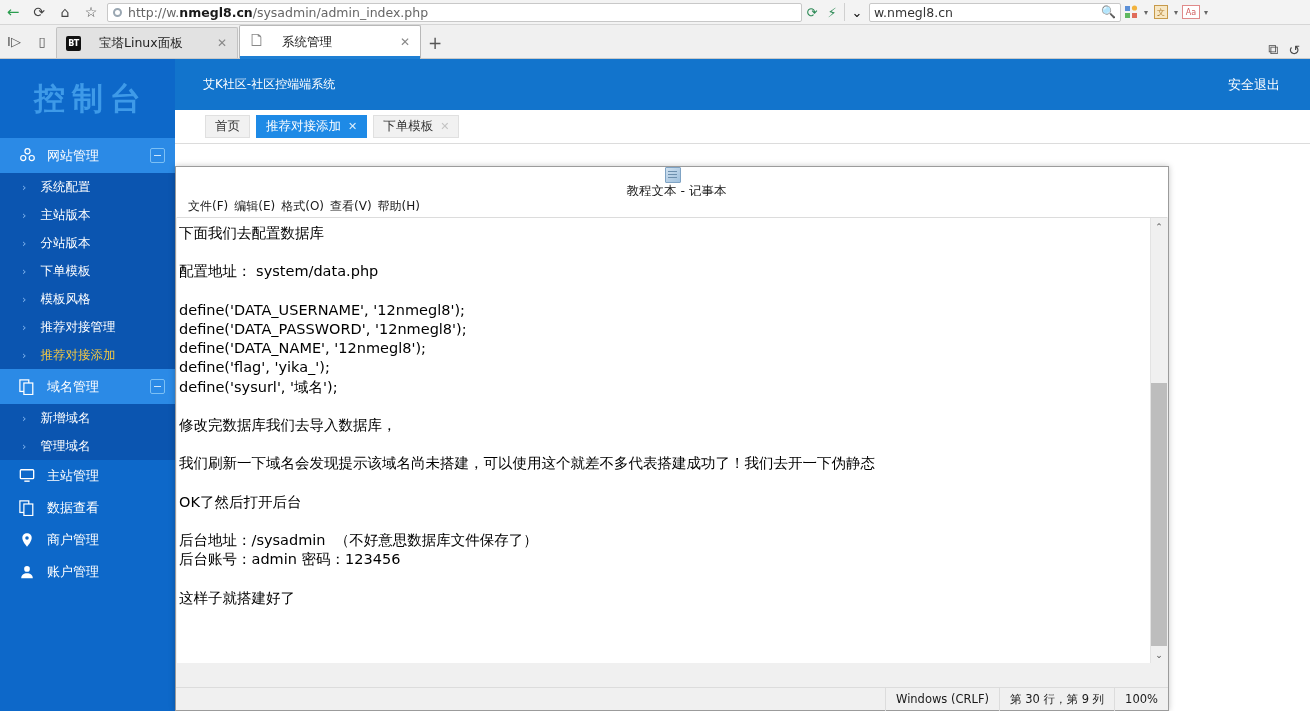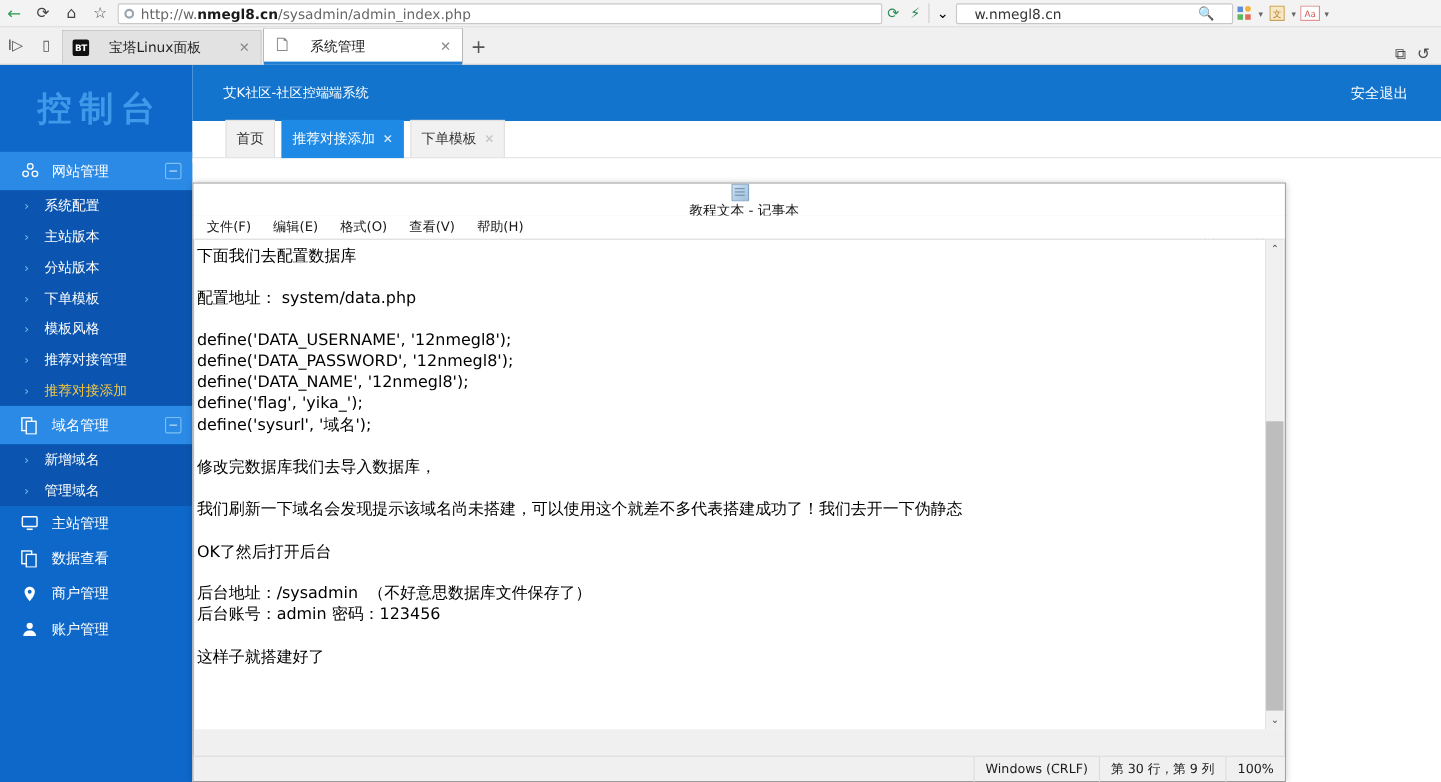--- a/index.html
+++ b/index.html
@@ -38,21 +38,21 @@
   .url-text { white-space: nowrap; overflow: hidden; color: #666; }
   .url-text b { color: #1a1a1a; font-weight: 700; }
   .tb-icon {
     width: 20px; height: 23px; display: flex; align-items: center; justify-content: center;
     font-size: 13px; cursor: pointer;
   }
   .tb-sep { width: 1px; height: 18px; background: #d0d0d0; margin: 0 2px; }
   .searchbar {
     width: 252px; height: 19px; margin-left: 2px;
     background: #fff; border: 1px solid #c8c8c8; border-radius: 2px;
-    display: flex; align-items: center; padding: 0 16px;
+    display: flex; align-items: center; padding: 0 4px;
     font-size: 12.5px; color: #333;
   }
   .searchbar .q { flex: 1; }
   .caret { font-size: 8px; color: #666; padding: 0 3px; cursor: pointer; }
 
   .browser-tabbar {
     position: absolute; left: 0; top: 25px; width: 1310px; height: 34px;
     background: #f0f0f0; border-bottom: 1px solid #c9c9c9;
     display: flex; align-items: flex-end;
   }
@@ -139,21 +139,21 @@
   }
   .app-title { color: #ffffff; font-size: 12px; }
   .app-logout { margin-left: auto; color: #ffffff; font-size: 13px; cursor: pointer; }
 
   .app-tabstrip {
     position: absolute; left: 175px; top: 51px; width: 1135px; height: 34px;
     background: #ffffff; border-bottom: 1px solid #dcdcdc;
     display: flex; align-items: center; gap: 6px; padding-left: 30px;
   }
   .atab {
-    height: 35px; display: flex; align-items: center; gap: 7px;
+    height: 23px; display: flex; align-items: center; gap: 7px;
     padding: 0 9px; font-size: 12.5px; cursor: pointer;
     background: #f1f1f1; color: #333; border: 1px solid #e0e0e0;
   }
   .atab.active { background: #1e8ae6; color: #ffffff; border-color: #1e8ae6; }
   .atab .x { font-size: 11px; opacity: .85; }
   .app-body {
     position: absolute; left: 175px; top: 85px; width: 1135px; height: 567px;
     background: #ffffff;
   }
   .strip-gray {
@@ -186,21 +186,21 @@
   }
   .np-title { font-size: 12.5px; color: #1a1a1a; }
   .np-winbtns { margin-left: auto; display: flex; height: 29px; }
   .np-wb {
     width: 45px; height: 29px; display: flex; align-items: center; justify-content: center;
     font-size: 13px; color: #333; cursor: pointer;
   }
   .np-wb.close { width: 46px; }
   .np-menubar {
     height: 21px; background: #ffffff; display: flex; align-items: center;
-    padding-left: 9px; gap: 14px;
+    padding-left: 9px; 
   }
   .np-menu { font-size: 12px; color: #1a1a1a; cursor: pointer; padding: 1px 3px; }
   .np-textarea-wrap {
     flex: 1; position: relative; display: flex;
     background: #ffffff; border-top: 1px solid #dcdcdc;
     margin: 0 1px;
     overflow: hidden;
   }
   .np-text {
     flex: 1; padding: 6px 8px 0 2px;

